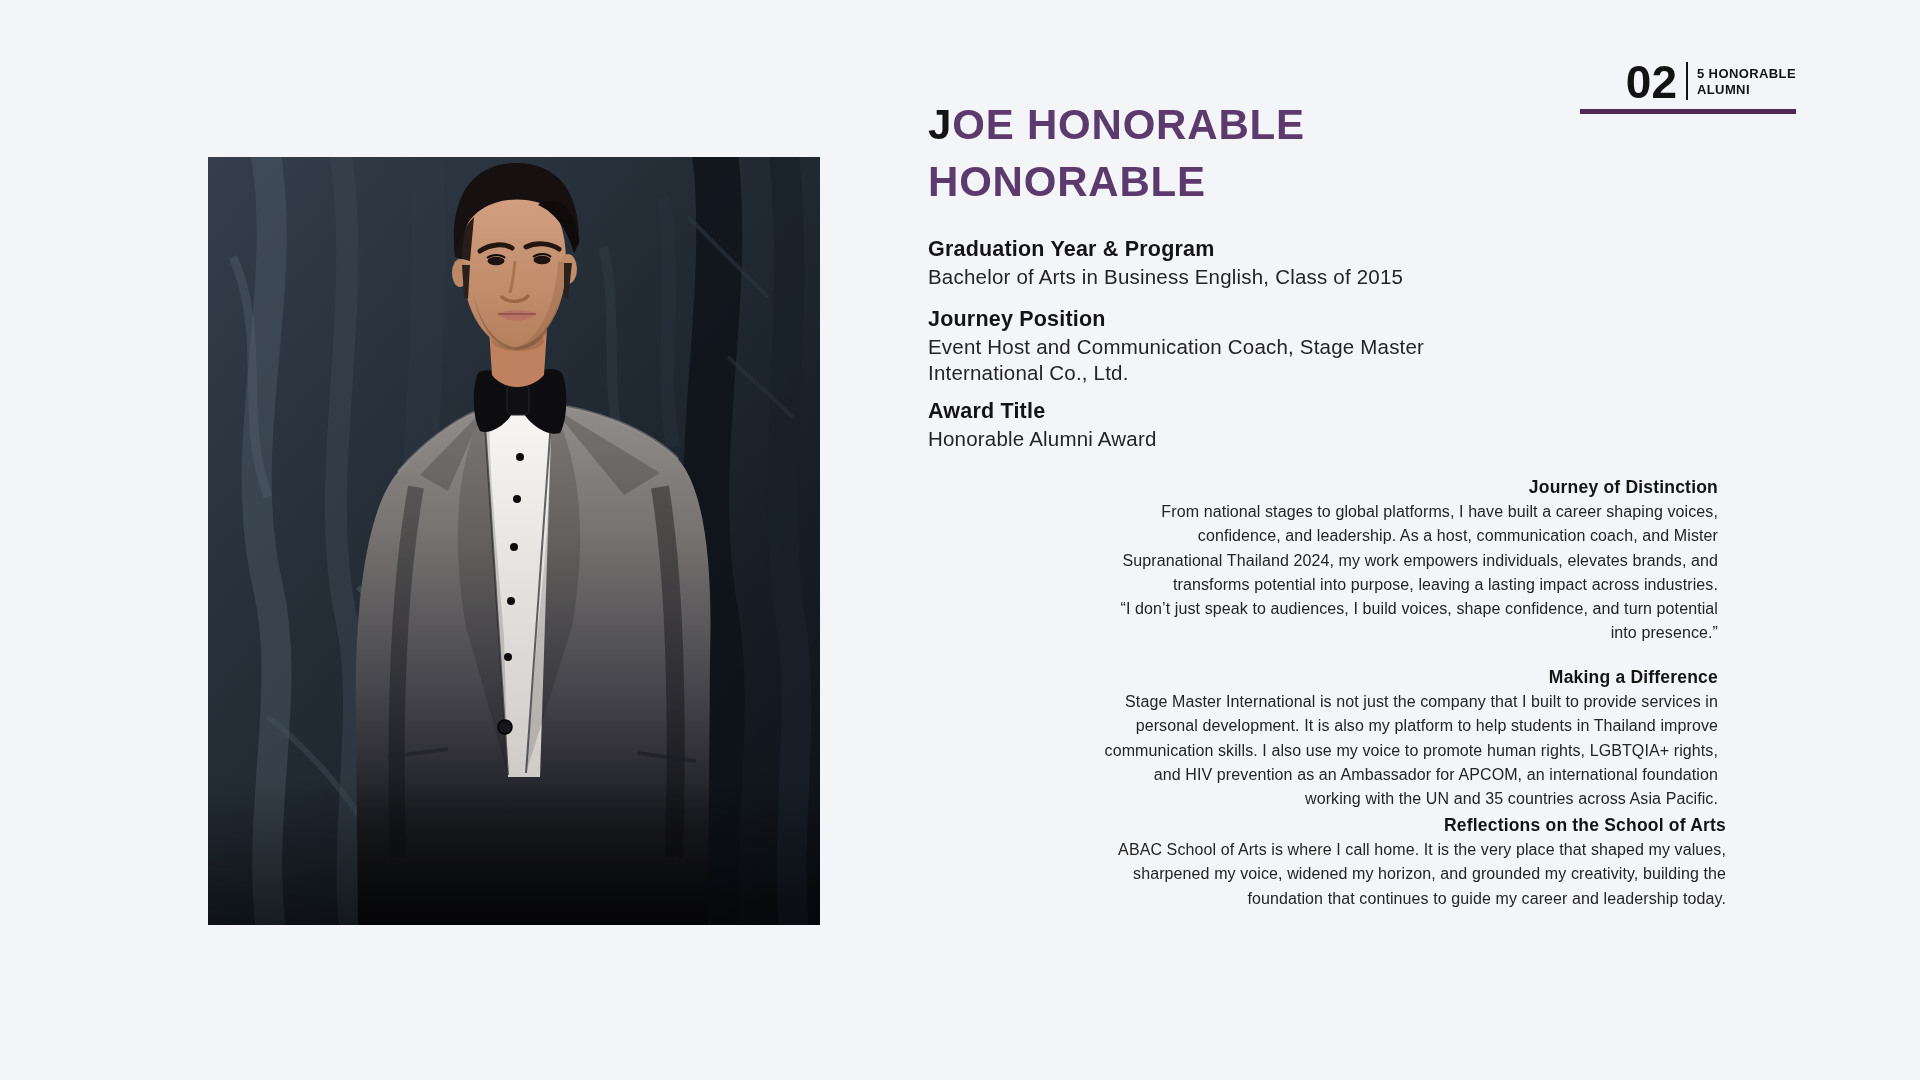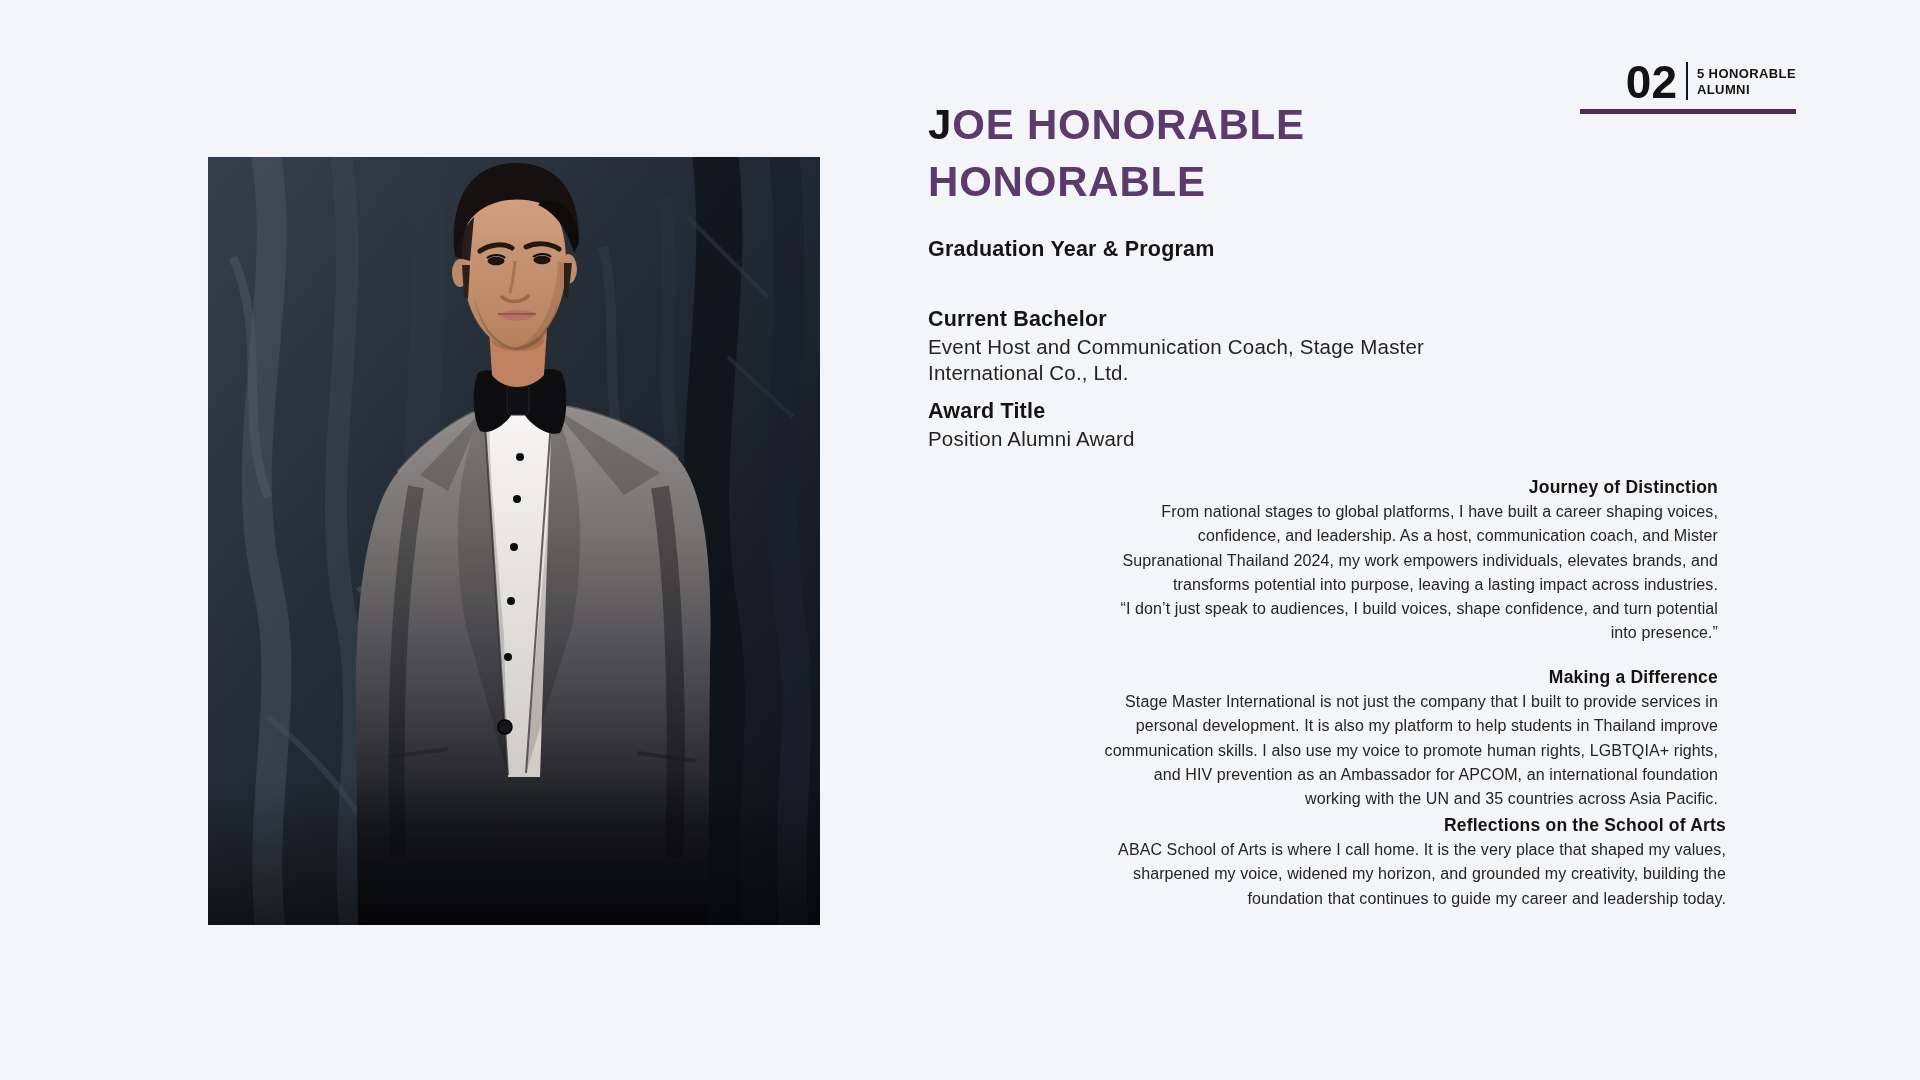--- a/index.html
+++ b/index.html
@@ -199,31 +199,32 @@
 
   <div class="content">
 
     <h1 class="page-title">
       <span class="line1"><span class="first-letter">J</span><span>OE HONORABLE</span></span>
       <span class="line2">HONORABLE</span>
     </h1>
 
     <div class="detail d1">
       <h2>Graduation Year &amp; Program</h2>
+      <p class="detail-text">Bachelor of Arts in Business English, Class of 2015</p>
     </div>
 
     <div class="detail d2">
-      <h2>Current Bachelor</h2>
+      <h2>Journey Position</h2>
       <p class="detail-text">Event Host and Communication Coach, Stage Master
 International Co., Ltd.</p>
     </div>
 
     <div class="detail d3">
       <h2>Award Title</h2>
-      <p class="detail-text">Position Alumni Award</p>
+      <p class="detail-text">Honorable Alumni Award</p>
     </div>
 
     <div class="story s1">
       <h3>Journey of Distinction</h3>
       <p class="story-text">From national stages to global platforms, I have built a career shaping voices,
 confidence, and leadership. As a host, communication coach, and Mister
 Supranational Thailand 2024, my work empowers individuals, elevates brands, and
 transforms potential into purpose, leaving a lasting impact across industries.
 “I don’t just speak to audiences, I build voices, shape confidence, and turn potential
 into presence.”</p>

